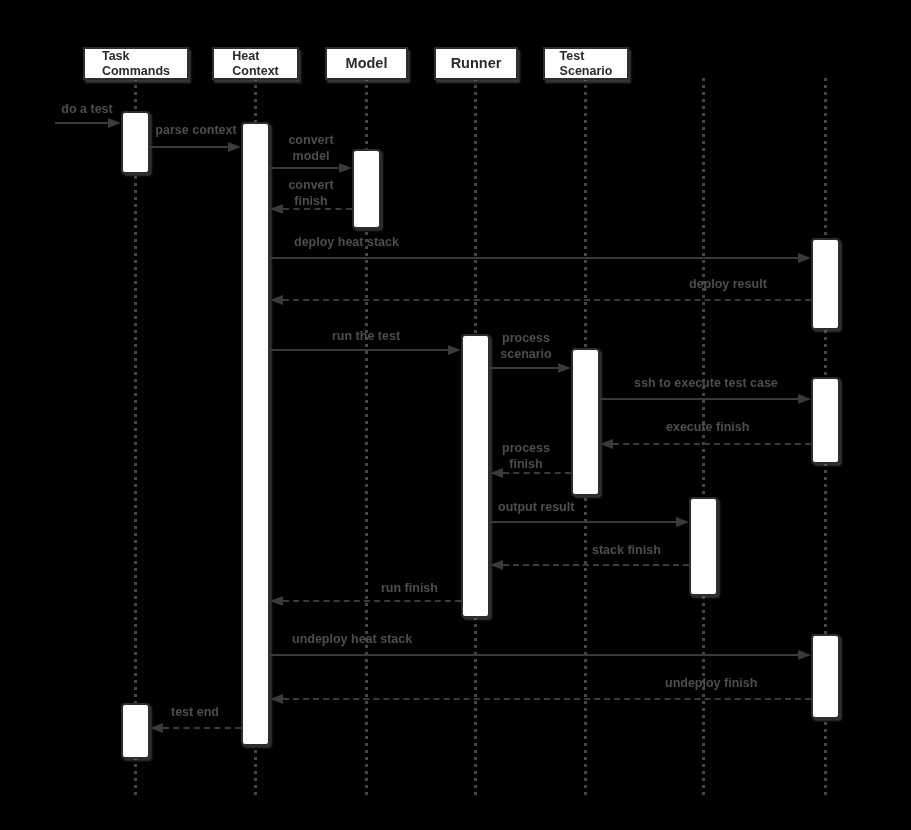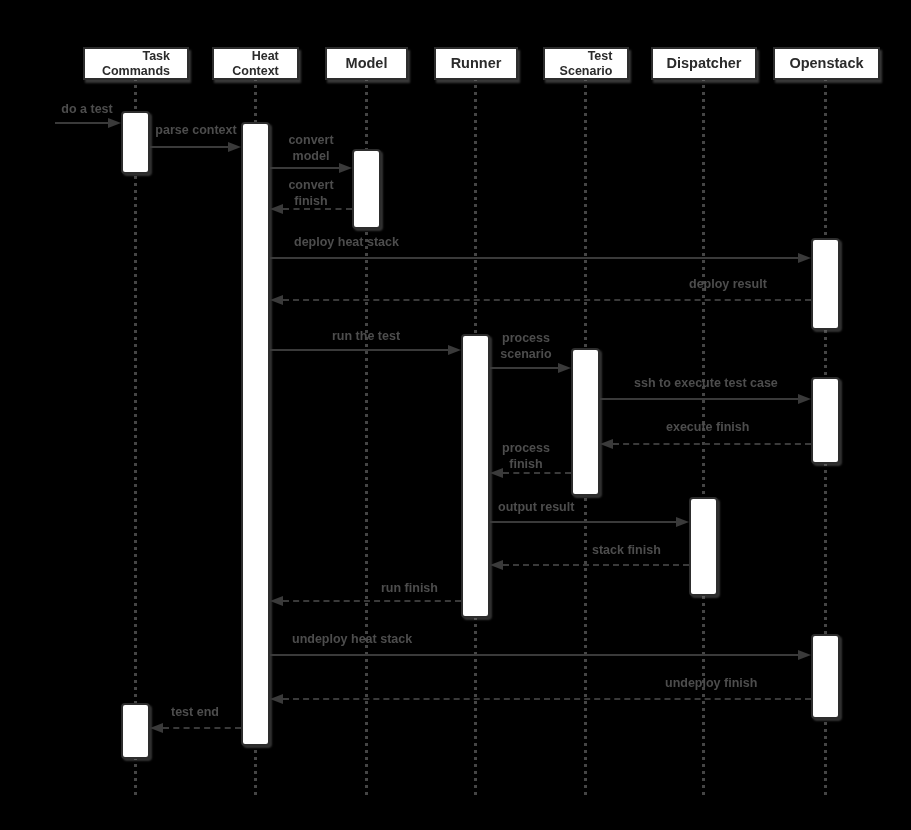--- a/index.html
+++ b/index.html
@@ -9,21 +9,21 @@
   }
   .lifeline {
     position:absolute; width:3px; top:78px; height:719px;
     background-image:repeating-linear-gradient(to bottom,#454545 0px,#454545 3px,transparent 3px,transparent 7px);
   }
   .actor {
     position:absolute; height:33px; box-sizing:border-box;
     background:#fff; border:2px solid #2d2d2d;
     box-shadow:2px 3px 2px rgba(125,125,125,0.45);
     display:flex; align-items:center; justify-content:center;
-    text-align:right; color:#2b2b2b; font-weight:bold; font-size:12.5px;
+    text-align:left; color:#2b2b2b; font-weight:bold; font-size:12.5px;
     line-height:1.15; white-space:pre-line;
   }
   .actor.single { font-size:14.5px; }
   .activation {
     position:absolute; width:29px; box-sizing:border-box;
     background:#fff; border:2px solid #2d2d2d; border-radius:4px;
     box-shadow:2px 2px 2px rgba(125,125,125,0.4);
   }
   .msg-line { position:absolute; height:0; border-top:2px solid #3a3a3a; }
   .msg-line.dashed { border-top-style:dashed; }
@@ -50,22 +50,20 @@
   <div class="lifeline" style="left:824px"></div>
 
   <div class="actor" style="left:83px;top:47px;width:106px">Task
 Commands</div>
   <div class="actor" style="left:212px;top:47px;width:87px">Heat
 Context</div>
   <div class="actor single" style="left:325px;top:47px;width:83px">Model</div>
   <div class="actor single" style="left:434px;top:47px;width:84px">Runner</div>
   <div class="actor" style="left:543px;top:47px;width:86px">Test
 Scenario</div>
-  <div class="actor single" style="left:651px;top:47px;width:106px">Dispatcher</div>
-  <div class="actor single" style="left:773px;top:47px;width:107px">Openstack</div>
 
   <div class="activation" style="left:121px;top:111px;height:63px"></div>
   <div class="activation" style="left:241px;top:122px;height:624px"></div>
   <div class="activation" style="left:352px;top:149px;height:80px"></div>
   <div class="activation" style="left:811px;top:238px;height:92px"></div>
   <div class="activation" style="left:461px;top:334px;height:284px"></div>
   <div class="activation" style="left:571px;top:348px;height:148px"></div>
   <div class="activation" style="left:811px;top:377px;height:87px"></div>
   <div class="activation" style="left:689px;top:497px;height:99px"></div>
   <div class="activation" style="left:811px;top:634px;height:85px"></div>

